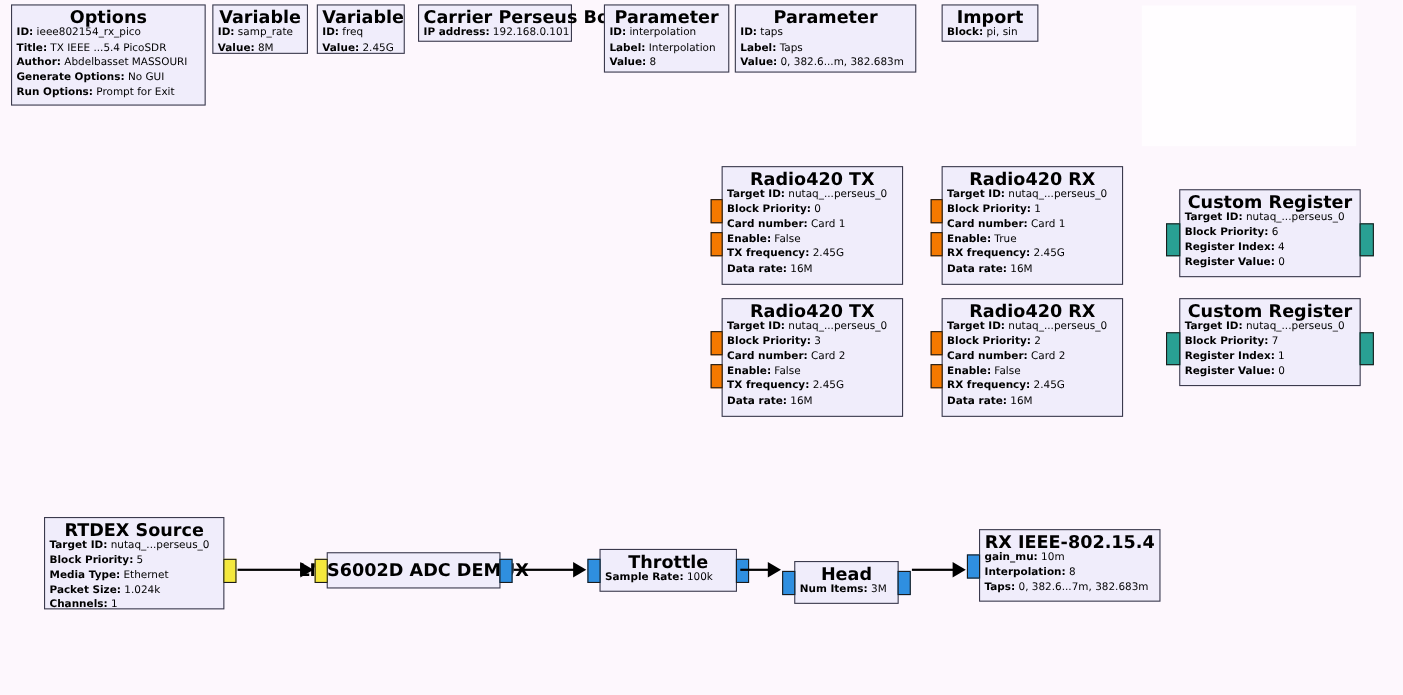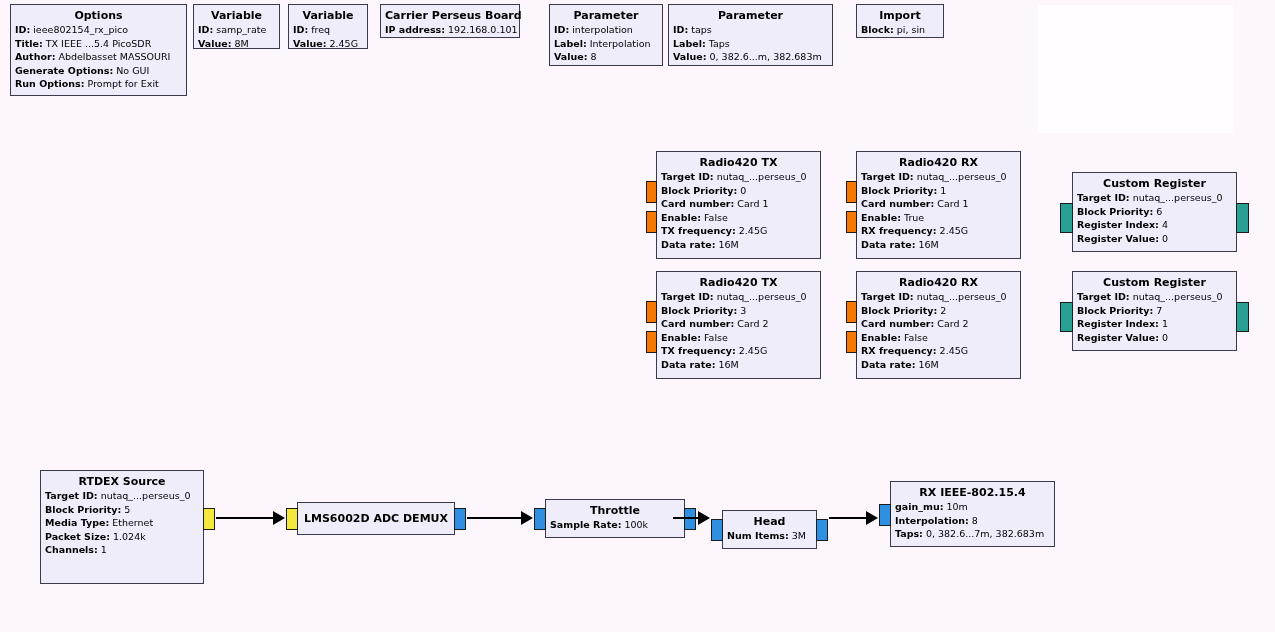--- a/index.html
+++ b/index.html
@@ -11,21 +11,21 @@
   .highlight{
     position:absolute;left:1038px;top:5px;width:195px;height:128px;
     background:rgba(255,255,255,0.7);
   }
   .block{
     position:absolute;box-sizing:border-box;
     background:#f0edfb;border:1px solid #3b3a4d;
     padding:3px 4px 2px 4px;
   }
   .title{
-    font-weight:bold;font-size:11px;text-align:center;
+    font-weight:bold;font-size:16px;text-align:center;
     line-height:15px;color:#000;white-space:nowrap;
   }
   .row{font-size:9.5px;line-height:13.5px;color:#000;white-space:nowrap;}
   .k{font-weight:bold;margin-right:3px;}
   .v{}
   .center-title{display:flex;align-items:center;justify-content:center;padding:0;}
   .port{position:absolute;box-sizing:border-box;border:1px solid #1c1c1c;}
   .p-orange{background:#f57900;width:11px;height:22px;}
   .p-yellow{background:#f4e83d;width:12px;height:22px;}
   .p-blue{background:#2f8fe0;width:12px;height:22px;}
@@ -150,37 +150,37 @@
   <div class="block" style="left:1072px;top:271px;width:165px;height:80px">
     <div class="port p-teal" style="left:-13px;top:30px"></div>
     <div class="port p-teal" style="right:-13px;top:30px"></div>
     <div class="title">Custom Register</div>
     <div class="row"><span class="k">Target ID:</span><span class="v">nutaq_...perseus_0</span></div>
     <div class="row"><span class="k">Block Priority:</span><span class="v">7</span></div>
     <div class="row"><span class="k">Register Index:</span><span class="v">1</span></div>
     <div class="row"><span class="k">Register Value:</span><span class="v">0</span></div>
   </div>
 
-  <div class="block" style="left:40px;top:470px;width:164px;height:114px">
+  <div class="block" style="left:40px;top:470px;width:164px;height:84px">
     <div class="port p-yellow" style="right:-12px;top:37px"></div>
     <div class="title">RTDEX Source</div>
     <div class="row"><span class="k">Target ID:</span><span class="v">nutaq_...perseus_0</span></div>
     <div class="row"><span class="k">Block Priority:</span><span class="v">5</span></div>
     <div class="row"><span class="k">Media Type:</span><span class="v">Ethernet</span></div>
     <div class="row"><span class="k">Packet Size:</span><span class="v">1.024k</span></div>
     <div class="row"><span class="k">Channels:</span><span class="v">1</span></div>
   </div>
 
   <div class="block center-title" style="left:297px;top:502px;width:158px;height:33px">
     <div class="port p-yellow" style="left:-12px;top:5px"></div>
     <div class="port p-blue" style="right:-12px;top:5px"></div>
     <div class="title">LMS6002D ADC DEMUX</div>
   </div>
 
-  <div class="block" style="left:545px;top:499px;width:140px;height:39px">
+  <div class="block" style="left:545px;top:499px;width:125px;height:39px">
     <div class="port p-blue" style="left:-12px;top:8px"></div>
     <div class="port p-blue" style="right:-12px;top:8px"></div>
     <div class="title">Throttle</div>
     <div class="row"><span class="k">Sample Rate:</span><span class="v">100k</span></div>
   </div>
 
   <div class="block" style="left:722px;top:510px;width:95px;height:39px">
     <div class="port p-blue" style="left:-12px;top:8px"></div>
     <div class="port p-blue" style="right:-12px;top:8px"></div>
     <div class="title">Head</div>

